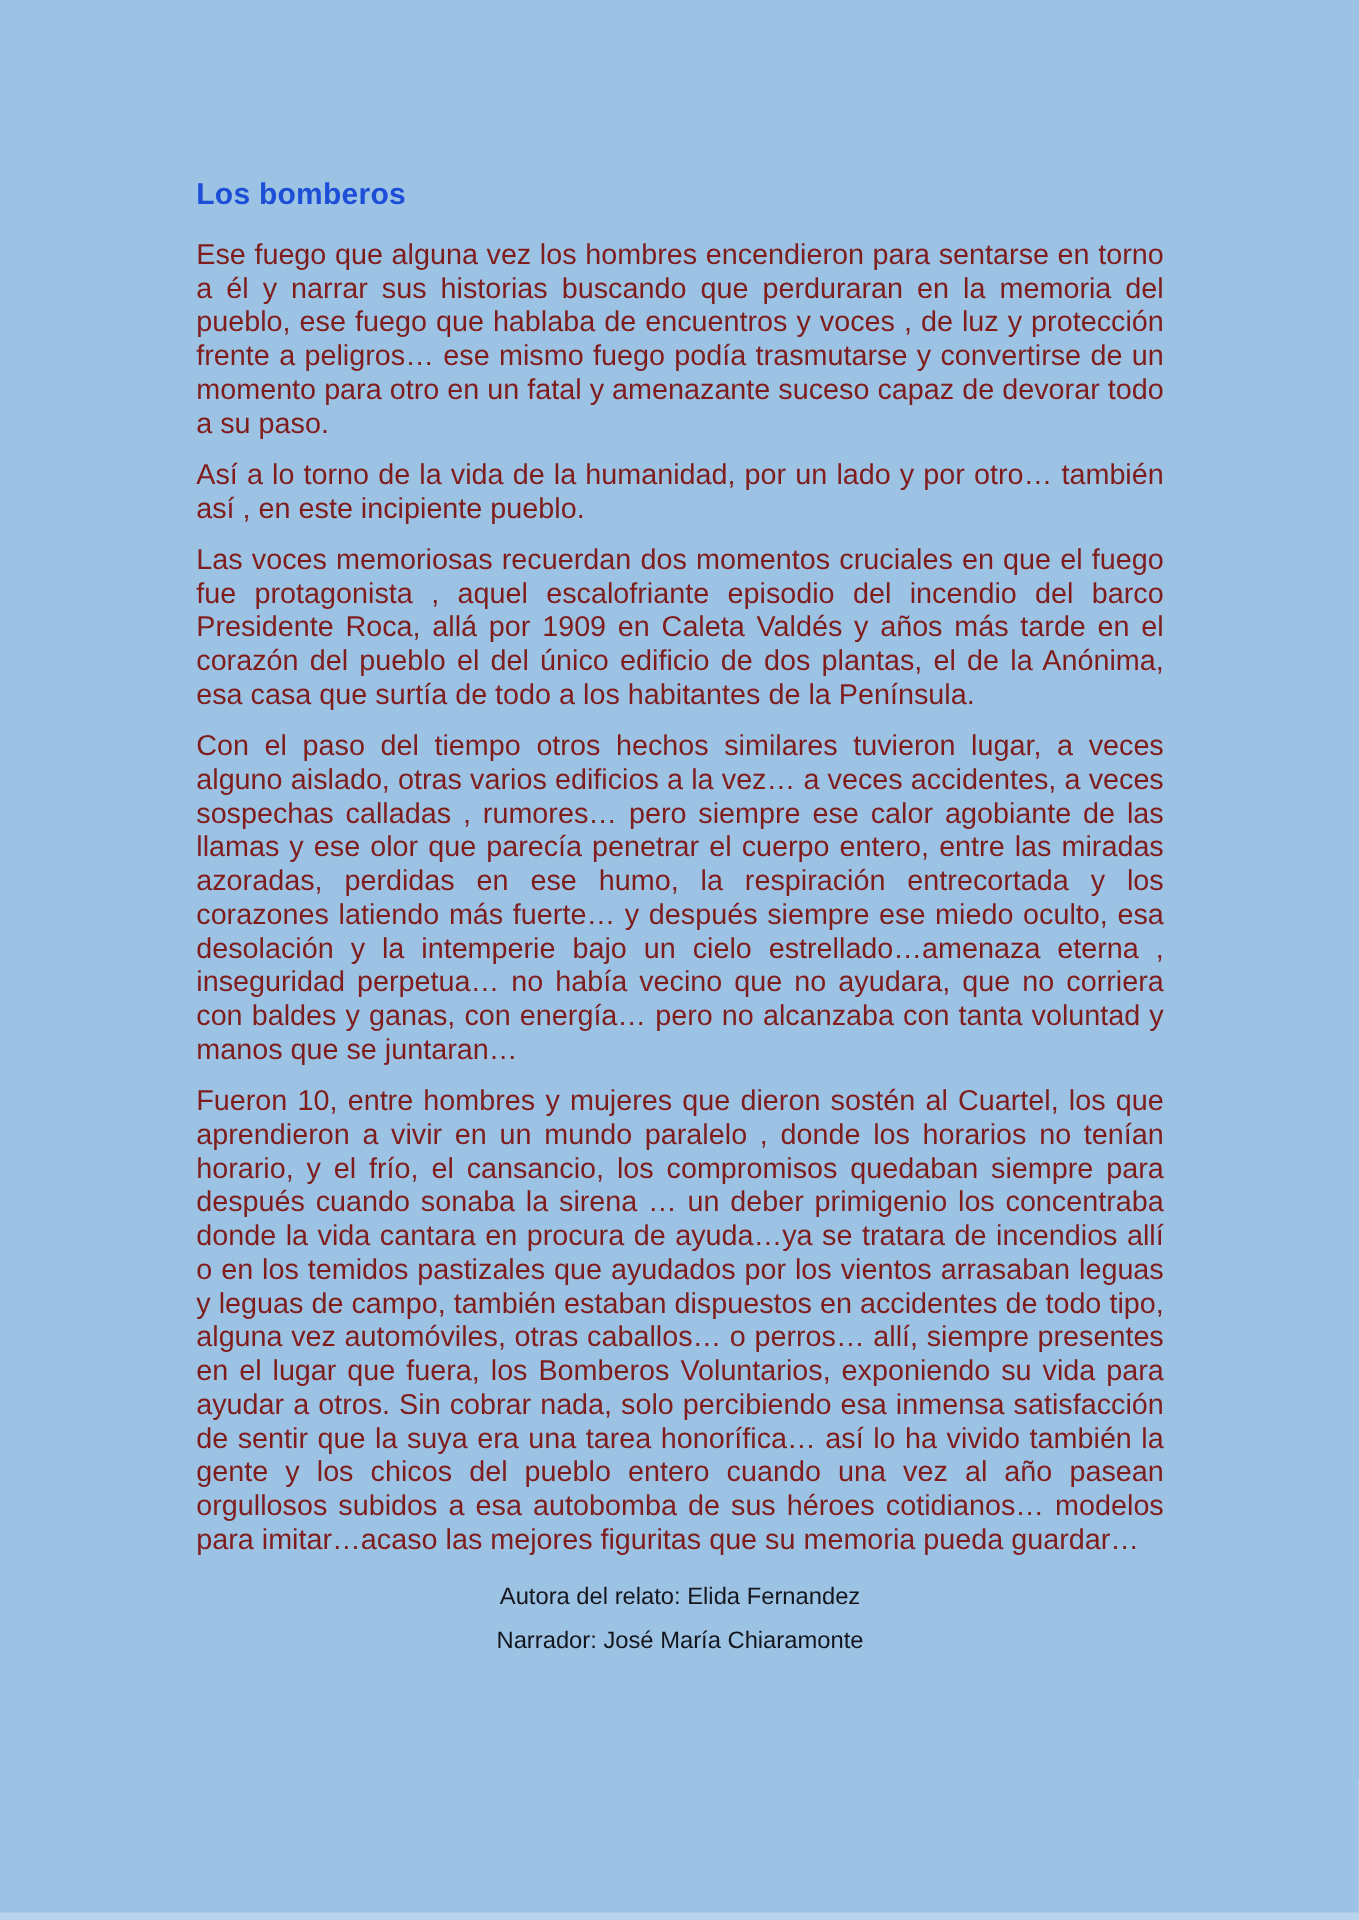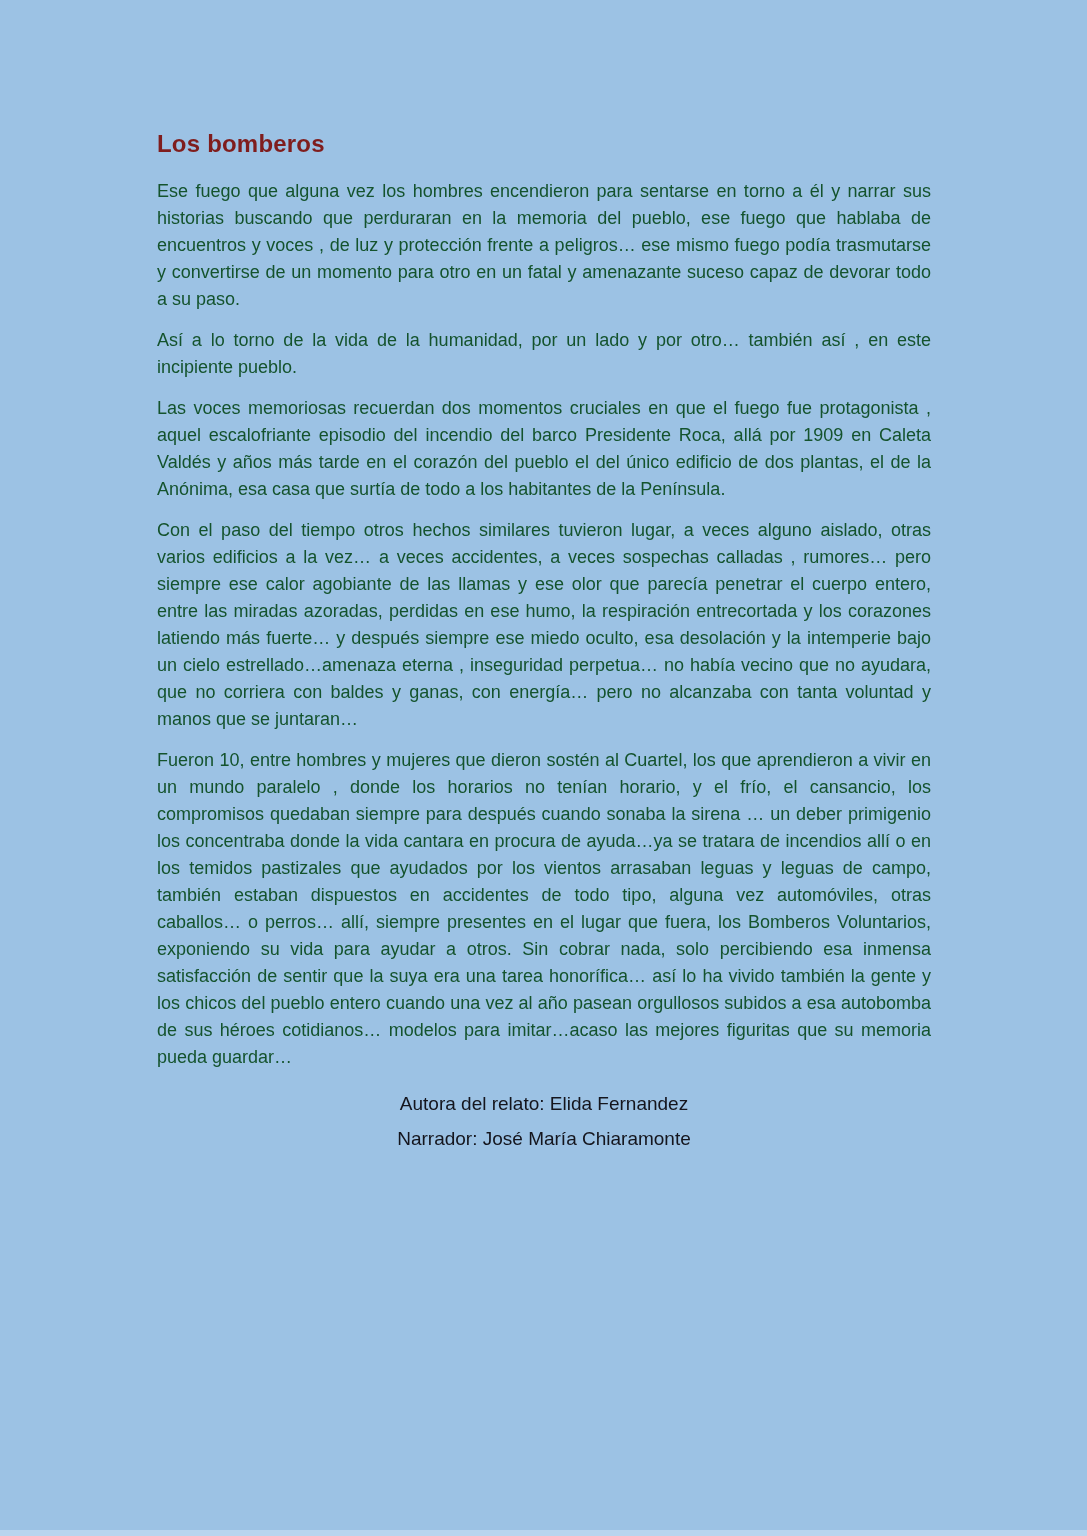--- a/index.html
+++ b/index.html
@@ -17,30 +17,30 @@
   }
   .content {
     position: absolute;
     left: 157px;
     top: 130px;
     width: 774px;
   }
   .title {
     font-size: 24px;
     font-weight: bold;
-    margin: 0 0 20px 0;
-    color: #7f1d1d;
+    margin: 12px 0 20px 0;
+    color: #1d4ed8;
     letter-spacing: 0.2px;
   }
   .body-paragraph {
-    font-size: 18px;
+    font-size: 23px;
     line-height: 27px;
     text-align: justify;
     margin: 0 0 14px 0;
-    color: #14532d;
+    color: #7f1d1d;
   }
   .credit-line {
     font-size: 19px;
     line-height: 27px;
     font-weight: normal;
     text-align: center;
     margin: 19px 0 0 0;
     color: #14151d;
   }
   .credit-line + .credit-line {

